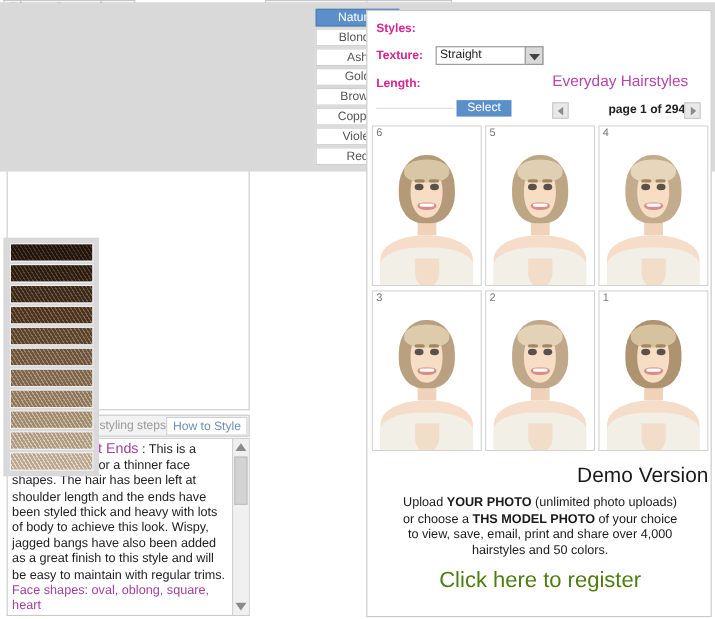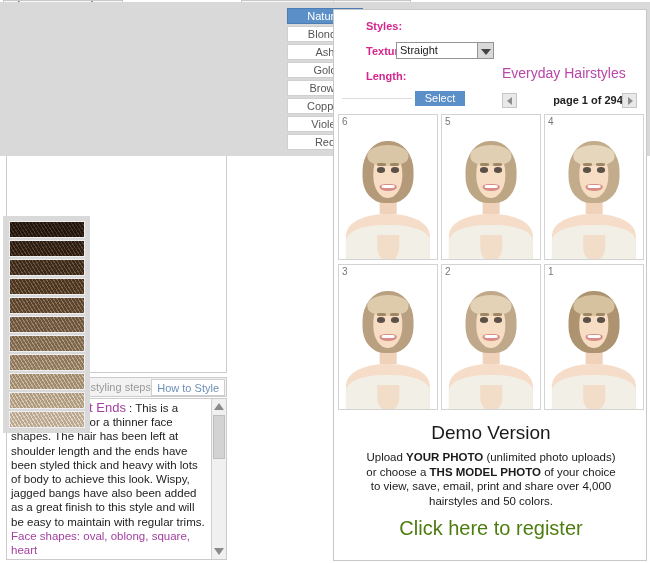--- a/index.html
+++ b/index.html
@@ -77,41 +77,41 @@
   .sliderRow .sa.r{right:1px;}
   .sliderRow .sa i{position:absolute;top:3px;width:0;height:0;}
   .sliderRow .sa.l i{left:3px;border-top:4px solid transparent;border-bottom:4px solid transparent;border-right:5px solid #777;}
   .sliderRow .sa.r i{left:4px;border-top:4px solid transparent;border-bottom:4px solid transparent;border-left:5px solid #777;}
   .sliderRow .knob{position:absolute;top:1px;width:13px;height:13px;background:#5b8fc7;}
   .sliderLbl{text-align:center;font-size:11px;color:#555;padding-top:1px;}
 
   
   #rtPanel{left:333px;top:9px;width:314px;height:552px;background:#fff;border:1px solid #c8c8c8;}
   #selForm{position:absolute;left:6px;top:6px;width:300px;height:88px;}
-  .fLbl{position:absolute;font-size:11px;font-weight:bold;color:#d6258f;margin-left:24px;}
+  .fLbl{position:absolute;font-size:11px;font-weight:bold;color:#d6258f;}
   .fSel{position:absolute;height:17px;background:#fff;border:1px solid #949494;box-sizing:border-box;font-size:11px;color:#222;line-height:15px;padding-left:3px;width:98px;}
   .fSel .arw{position:absolute;right:-1px;top:-1px;width:17px;height:17px;background:#d9d9d9;border:1px solid #949494;box-sizing:border-box;}
   .fSel .arw i{position:absolute;left:3px;top:6px;width:0;height:0;border-left:5px solid transparent;border-right:5px solid transparent;border-top:6px solid #444;}
   #selectBtn{position:absolute;left:75px;top:75px;width:50px;height:15px;background:#5b8fc7;color:#fff;font-size:11px;text-align:center;line-height:14px;}
   #formRule{position:absolute;left:2px;top:82px;width:70px;height:1px;background:#dcdcdc;}
   #setTitle{position:absolute;left:168px;top:55px;font-size:14px;color:#b946a8;}
   #pager{position:absolute;left:168px;top:83px;width:136px;height:16px;}
   .pgArw{position:absolute;top:0;width:15px;height:15px;background:#e9e9e9;border:1px solid #c6c6c6;box-sizing:border-box;}
   .pgArw i{position:absolute;top:3px;width:0;height:0;}
   .pgArw.l i{left:4px;border-top:4px solid transparent;border-bottom:4px solid transparent;border-right:5px solid #8d8d8d;}
   .pgArw.r i{left:5px;border-top:4px solid transparent;border-bottom:4px solid transparent;border-left:5px solid #8d8d8d;}
   #pgTxt{position:absolute;left:40px;top:1px;width:92px;text-align:center;font-size:11px;font-weight:bold;color:#222;}
 
   #thumbGrid{position:absolute;left:4px;top:104px;width:306px;height:300px;}
   .thumb{position:absolute;width:100px;height:146px;border:1px solid #d3d3d3;background:#fff;box-sizing:border-box;overflow:hidden;}
   .thumb .num{position:absolute;left:3px;top:1px;font-size:10px;color:#777;z-index:2;}
   .thumb .fig{position:absolute;left:0;top:8px;width:100%;height:138px;}
 
   #demoWrap{position:absolute;left:4px;top:412px;width:306px;text-align:center;}
-  #demoTitle{font-size:19px;color:#1a1a1a;}
+  #demoTitle{font-size:19px;color:#1a1a1a;text-align:right;}
   #demoBody{font-size:11.5px;line-height:14.5px;color:#1a1a1a;margin-top:6px;}
   #regLink{font-size:20px;color:#4d7c0f;margin-top:9px;display:block;}
 
   
   .fig{position:relative;}
   .fig .shoulders{position:absolute;left:50%;bottom:0;transform:translateX(-50%);width:86%;height:34%;background:#f5ddc9;border-radius:46% 46% 0 0;}
   .fig .dress{position:absolute;left:50%;bottom:0;transform:translateX(-50%);width:86%;height:26%;background:#f2efe6;border-radius:44% 44% 0 0;}
   .fig .dressV{position:absolute;left:50%;bottom:0;transform:translateX(-50%);width:22%;height:19%;background:#f2ddc8;border-radius:0 0 50% 50%;}
   .fig .neck{position:absolute;left:50%;transform:translateX(-50%);width:17%;background:#f0d2ba;}
   .fig .hairback{position:absolute;left:50%;transform:translateX(-50%);background:#b59a74;}

